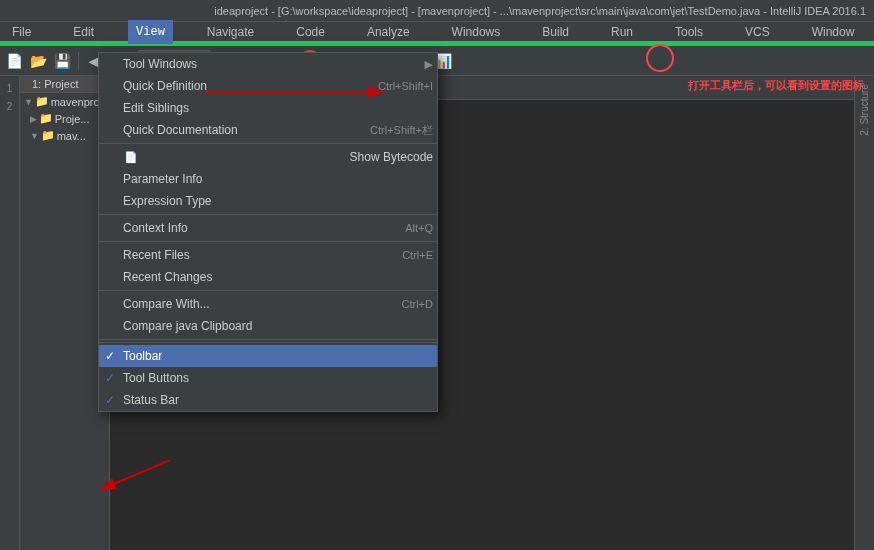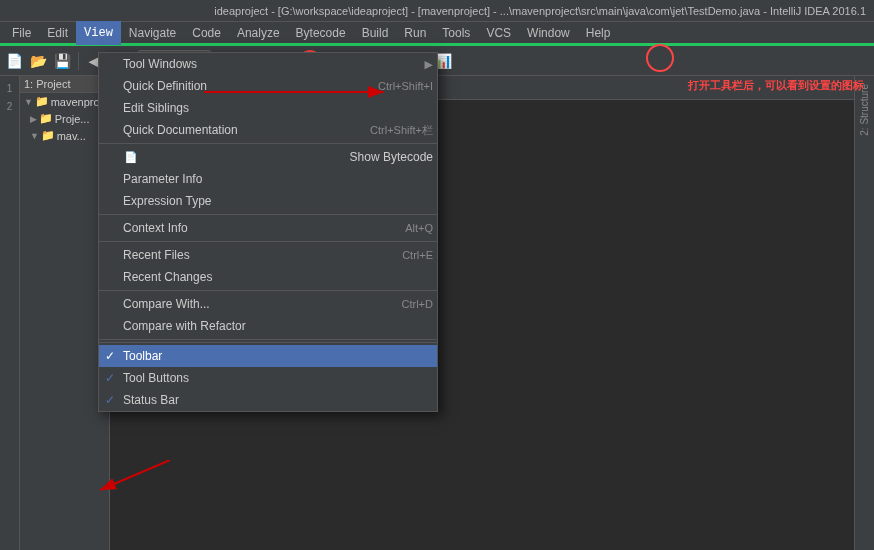--- a/index.html
+++ b/index.html
@@ -26,21 +26,22 @@
       justify-content: flex-end;
     }
 
     
     #menu-bar {
       background: #3c3f41;
       height: 24px;
       display: flex;
       align-items: center;
       padding: 0 4px;
-      border-bottom: 3px solid #22c55e;
+      border-bottom: 5px solid #22c55e;
+      gap: 26px;
     }
     .menu-item {
       color: #bbbbbb;
       padding: 2px 8px;
       cursor: pointer;
       font-size: 12px;
       height: 24px;
       display: flex;
       align-items: center;
     }
@@ -139,21 +140,21 @@
     
     #project-panel {
       width: 90px;
       background: #3c3f41;
       border-right: 1px solid #555;
       font-size: 11px;
       overflow: hidden;
     }
     #project-panel-header {
       background: #4b4b4b;
-      padding: 2px 4px;
+      padding: 2px 12px;
       color: #ccc;
       font-size: 11px;
       border-bottom: 1px solid #555;
     }
     .tree-item {
       padding: 2px 4px;
       color: #ccc;
       display: flex;
       align-items: center;
       gap: 2px;
@@ -314,21 +315,21 @@
   <span>ideaproject - [G:\workspace\ideaproject] - [mavenproject] - ...\mavenproject\src\main\java\com\jet\TestDemo.java - IntelliJ IDEA 2016.1</span>
 </div>
 
 <div id="menu-bar">
   <div class="menu-item">File</div>
   <div class="menu-item">Edit</div>
   <div class="menu-item active">View</div>
   <div class="menu-item">Navigate</div>
   <div class="menu-item">Code</div>
   <div class="menu-item">Analyze</div>
-  <div class="menu-item">Bytecode</div>
+  <div class="menu-item">Windows</div>
   <div class="menu-item">Build</div>
   <div class="menu-item">Run</div>
   <div class="menu-item">Tools</div>
   <div class="menu-item">VCS</div>
   <div class="menu-item">Window</div>
   <div class="menu-item">Help</div>
 </div>
 
 <div id="toolbar">
   <div class="toolbar-btn">📄</div>
@@ -449,21 +450,21 @@
     </div>
     <div class="dd-item">
       <span>Recent Changes</span>
     </div>
     <div class="dd-separator"></div>
     <div class="dd-item">
       <span>Compare With...</span>
       <span class="dd-shortcut">Ctrl+D</span>
     </div>
     <div class="dd-item">
-      <span>Compare with Refactor</span>
+      <span>Compare java Clipboard</span>
     </div>
     <div class="dd-separator"></div>
     <div class="dd-separator"></div>
     <div class="dd-item highlighted" style="position:relative;">
       <span style="position:absolute;left:6px;color:#fff;">✓</span>
       <span>Toolbar</span>
     </div>
     <div class="dd-item" style="position:relative;">
       <span style="position:absolute;left:6px;color:#4b6eaf;">✓</span>
       <span>Tool Buttons</span>

